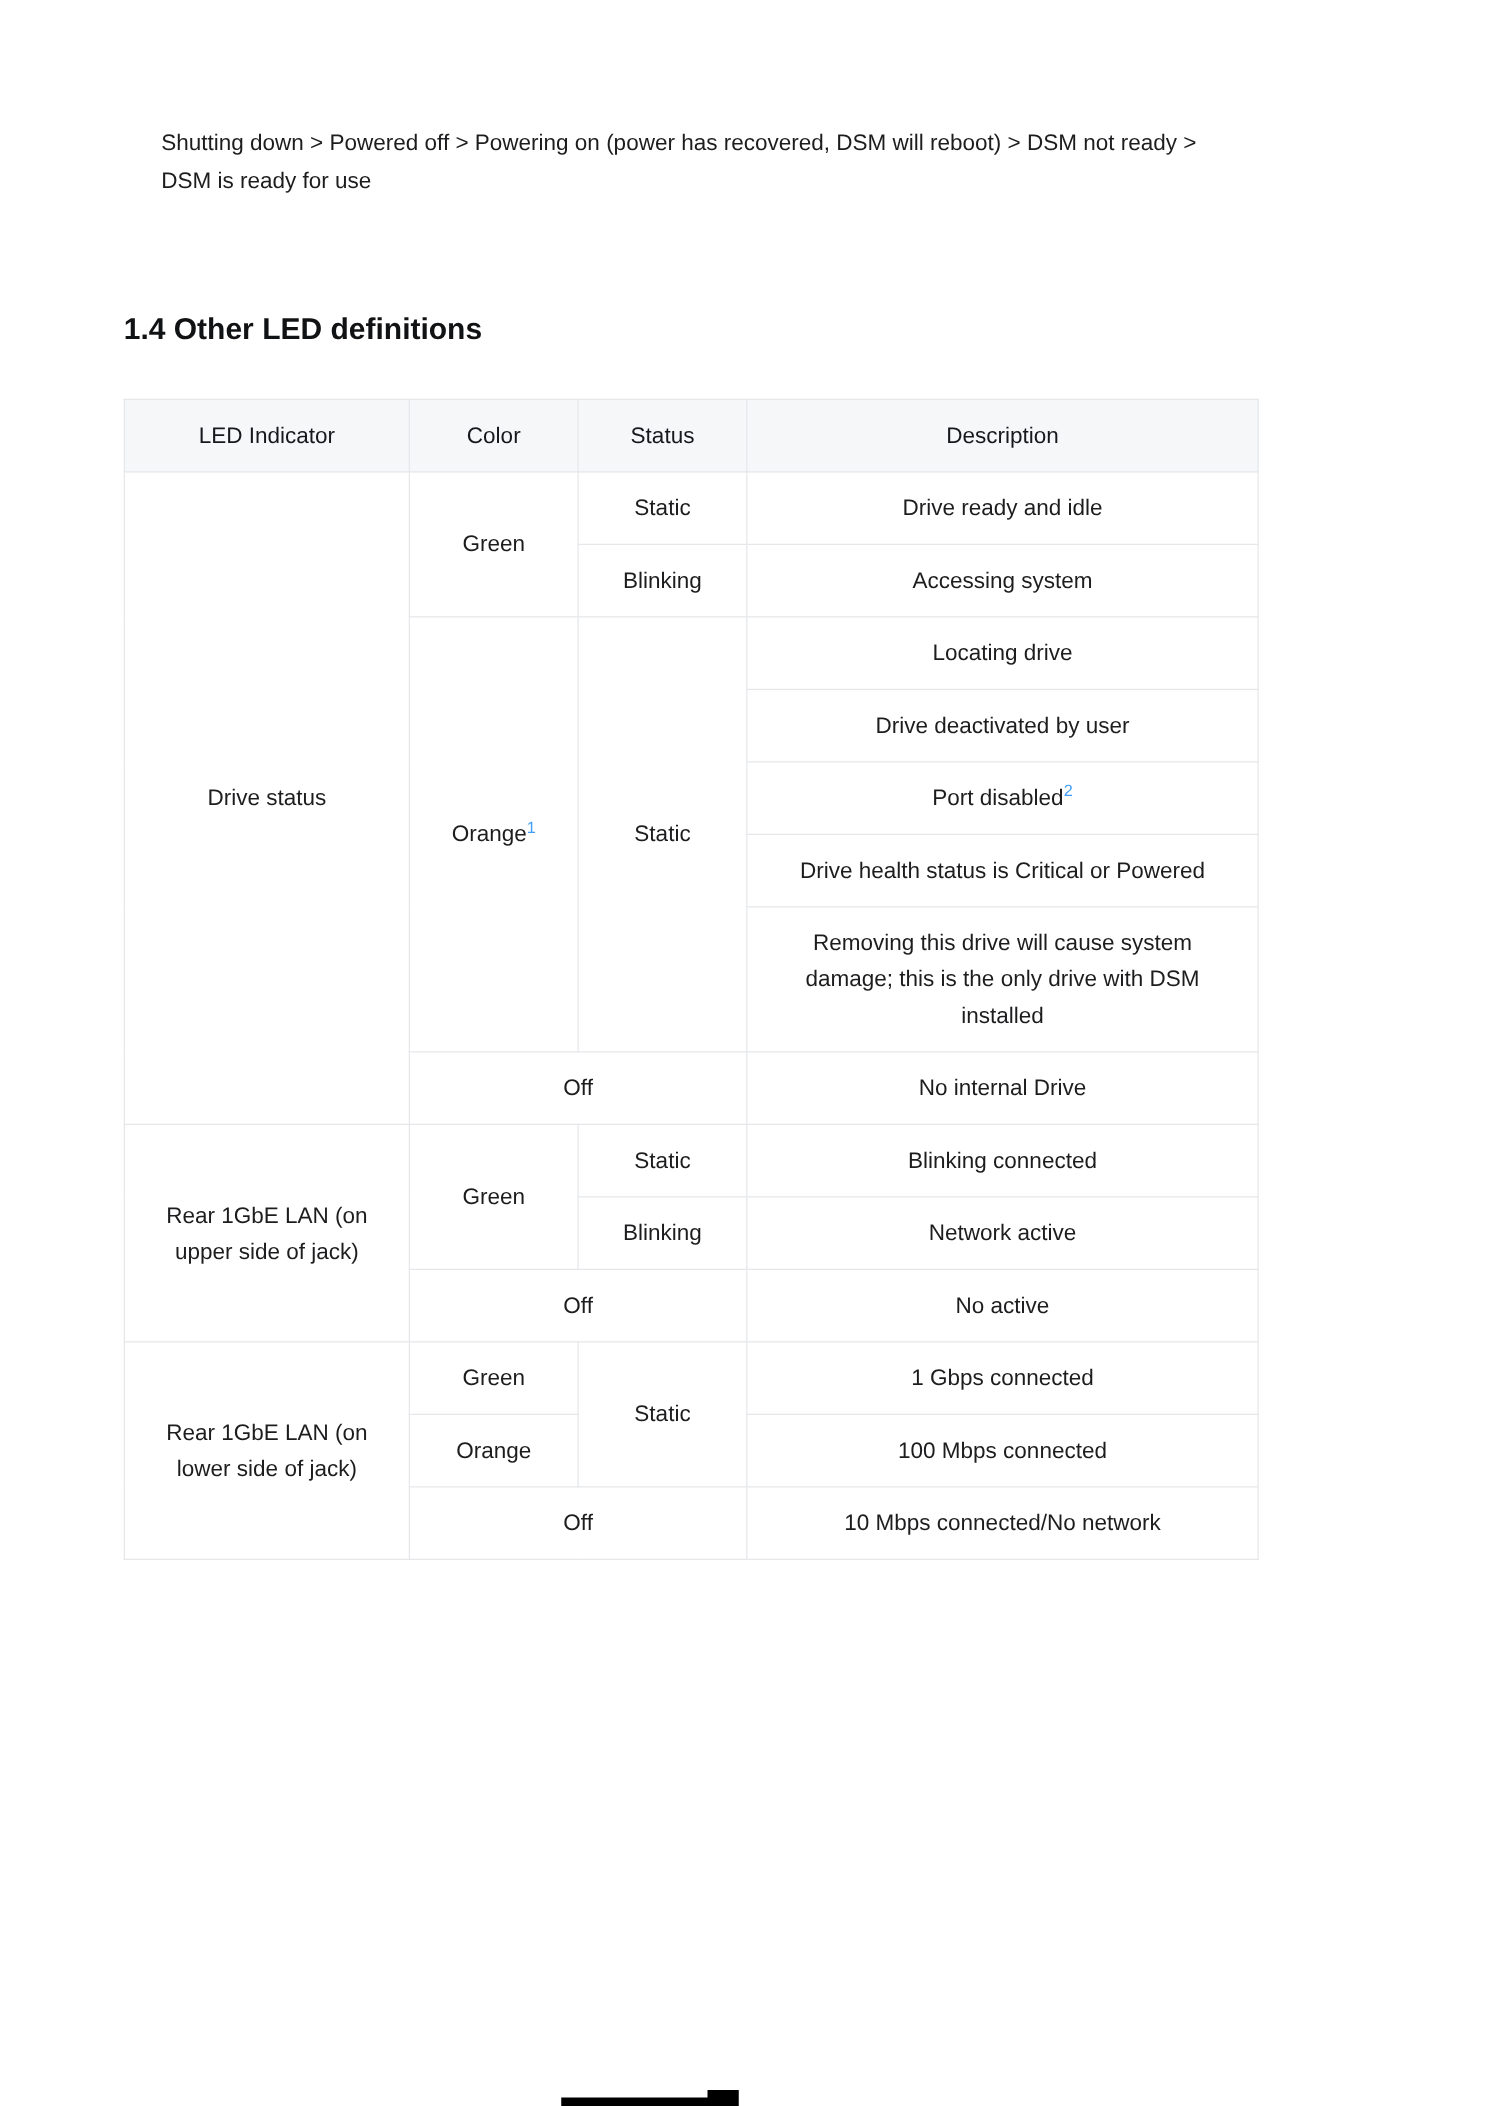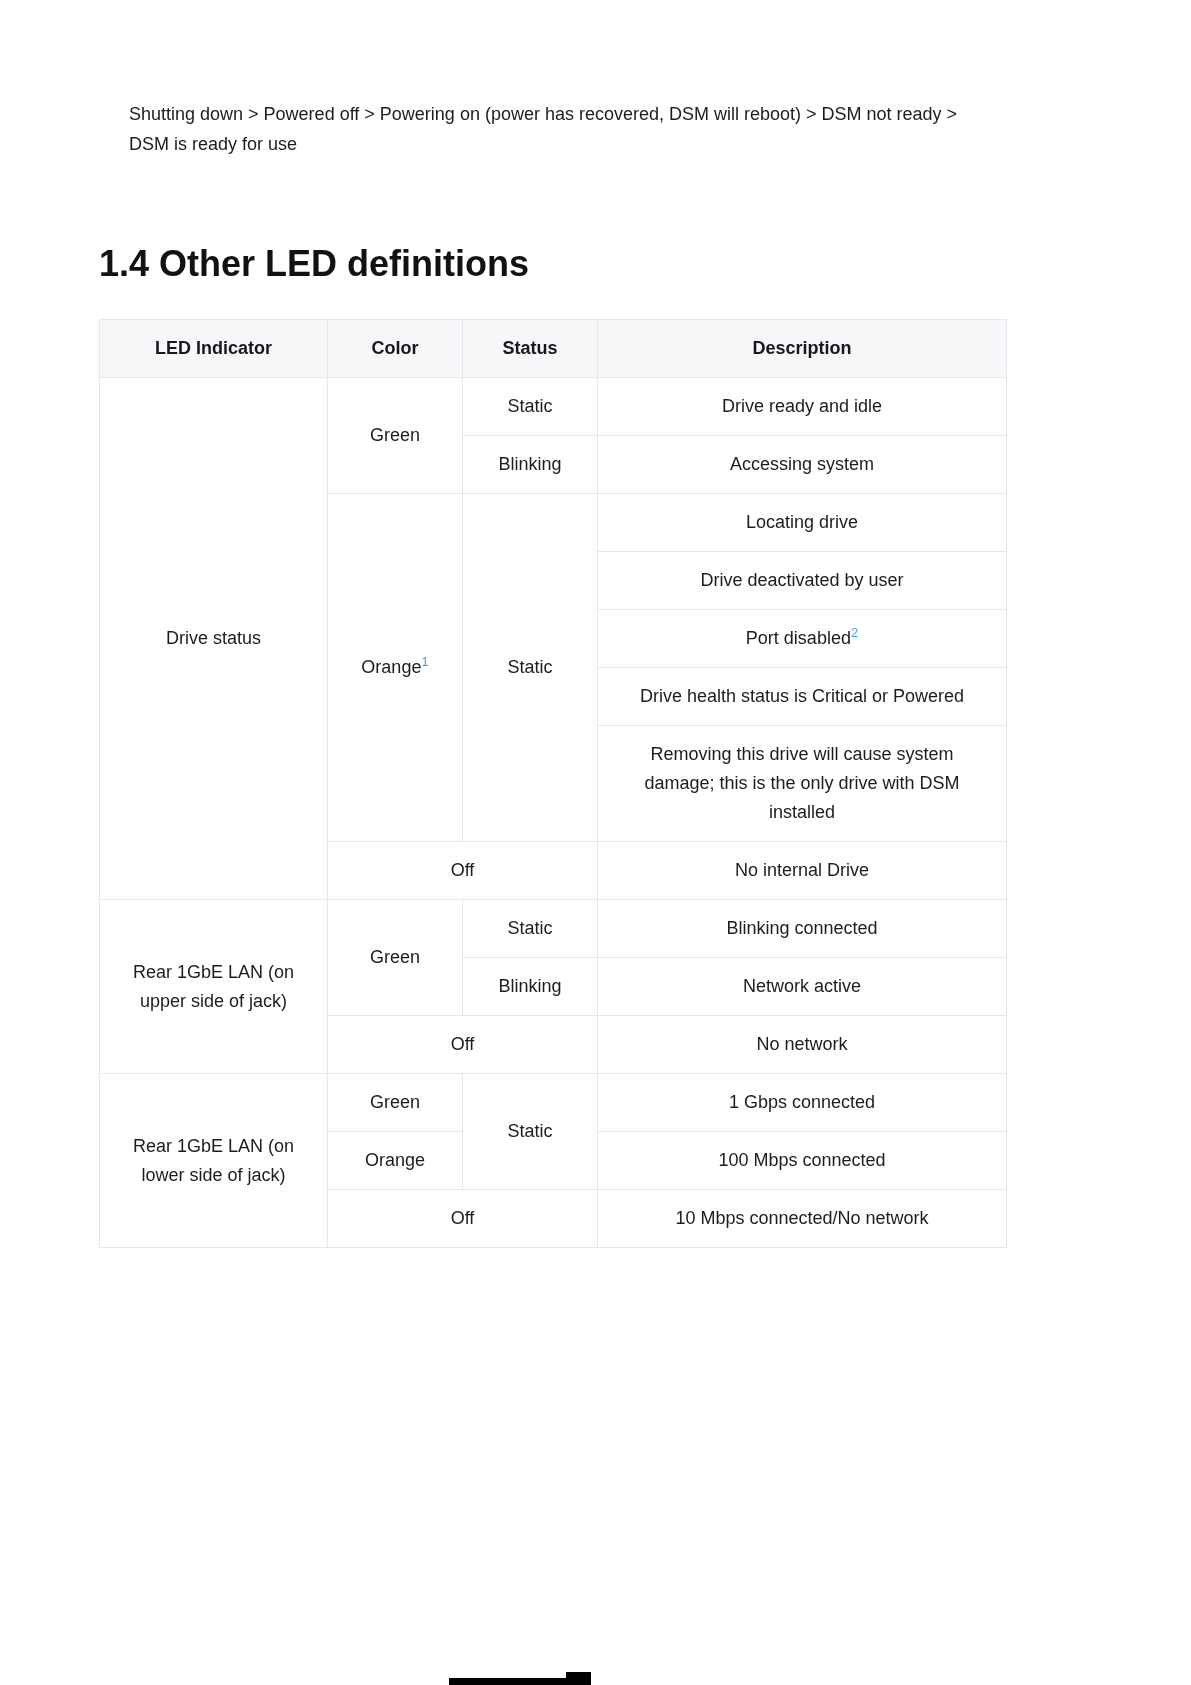--- a/index.html
+++ b/index.html
@@ -18,21 +18,21 @@
   .intro {
     margin: 0 0 0 30px;
     width: 840px;
     font-size: 18px;
     line-height: 30px;
     color: #1d1d1f;
   }
 
   .section-heading {
     margin: 88px 0 0 0;
-    font-size: 36px;
+    font-size: 24px;
     line-height: 34px;
     font-weight: 700;
     color: #111214;
   }
 
   table.led-table {
     margin-top: 38px;
     width: 908px;
     border-collapse: collapse;
     table-layout: fixed;
@@ -43,21 +43,21 @@
     border: 1px solid #e5e7ea;
     text-align: center;
     vertical-align: middle;
     padding: 14px 16px;
     line-height: 29px;
     height: 58px;
     font-weight: 400;
   }
   .led-table thead th {
     background: #f6f7f9;
-    font-weight: 700;
+    font-weight: 400;
     color: #16181c;
   }
   .col-indicator { width: 228px; }
   .col-color { width: 135px; }
   .col-status { width: 135px; }
 
   sup.fn {
     color: #3f9ef5;
     font-size: 13px;
     line-height: 0;
@@ -139,21 +139,21 @@
           <td rowspan="2">Green</td>
           <td>Static</td>
           <td>Blinking connected</td>
         </tr>
         <tr>
           <td>Blinking</td>
           <td>Network active</td>
         </tr>
         <tr>
           <td colspan="2">Off</td>
-          <td>No network</td>
+          <td>No active</td>
         </tr>
 
         <tr>
           <td rowspan="3">Rear 1GbE LAN (on lower side of jack)</td>
           <td>Green</td>
           <td rowspan="2">Static</td>
           <td>1 Gbps connected</td>
         </tr>
         <tr>
           <td>Orange</td>

